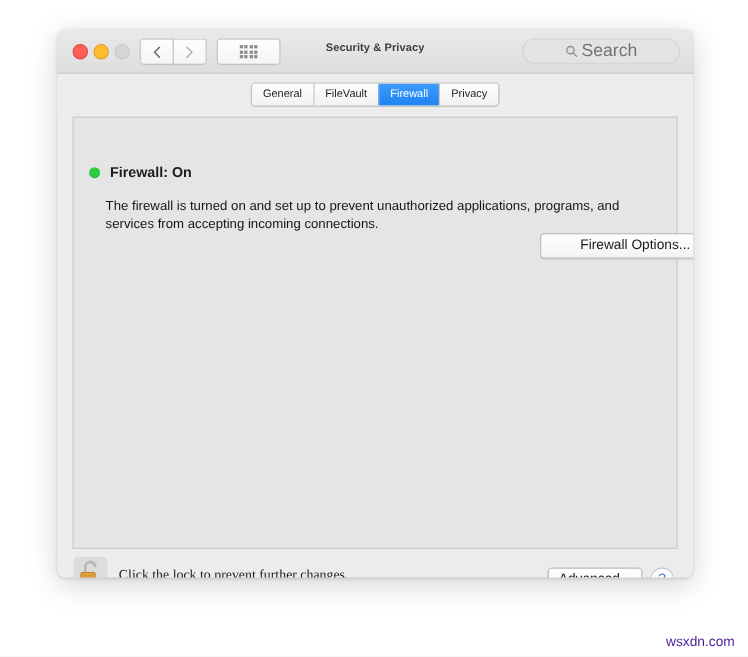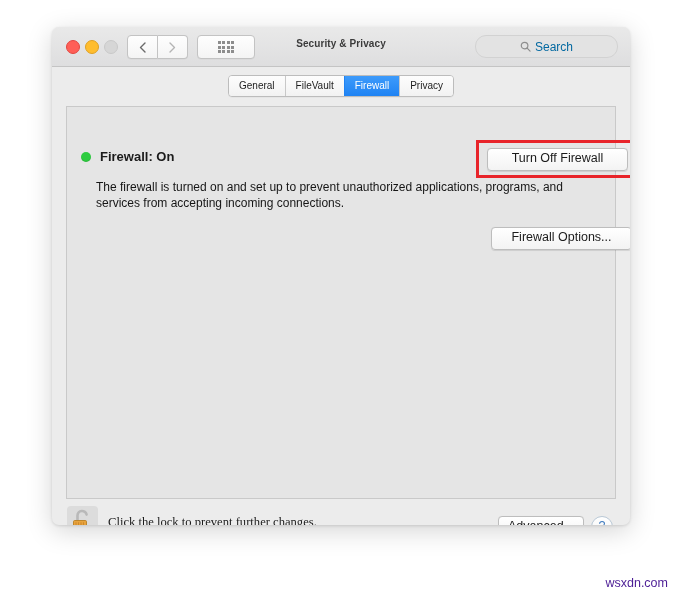--- a/index.html
+++ b/index.html
@@ -118,22 +118,22 @@
     display: flex;
     align-items: center;
     justify-content: center;
   }
   #search-field .sf-inner {
     display: flex;
     align-items: center;
     gap: 4px;
   }
   #search-placeholder {
-    font-size: 12px;
-    color: #0369a1;
+    font-size: 16px;
+    color: #737373;
   }
 
   
   #tabbar {
     height: 38px;
     background: #ececec;
     display: flex;
     align-items: center;
     justify-content: center;
   }
@@ -229,24 +229,25 @@
   }
   #turnoff-btn {
     width: 139px;
     height: 21px;
     line-height: 19px;
   }
 
   #options-btn {
     position: absolute;
     left: 424px;
-    top: 120px;
+    top: 105px;
     width: 139px;
     height: 21px;
     line-height: 19px;
+    padding-left: 16px;
   }
 
   
   #bottombar {
     position: absolute;
     left: 0;
     right: 0;
     top: 470px;
     height: 56px;
   }
@@ -366,23 +367,20 @@
     </div>
   </div>
 
   <div id="panel">
 
     <div id="status-row">
       <span id="status-dot"></span>
       <span id="status-text">Firewall: On</span>
     </div>
 
-    <div id="turnoff-wrap">
-      <div class="pushbtn" id="turnoff-btn">Turn Off Firewall</div>
-    </div>
 
     <div id="description">The firewall is turned on and set up to prevent unauthorized applications, programs, and services from accepting incoming connections.</div>
 
     <div class="pushbtn" id="options-btn">Firewall Options...</div>
   </div>
 
   <div id="bottombar">
     <div id="lock-area">
       <span id="lock-icon">
         <svg width="31" height="33" viewBox="0 0 31 33">

